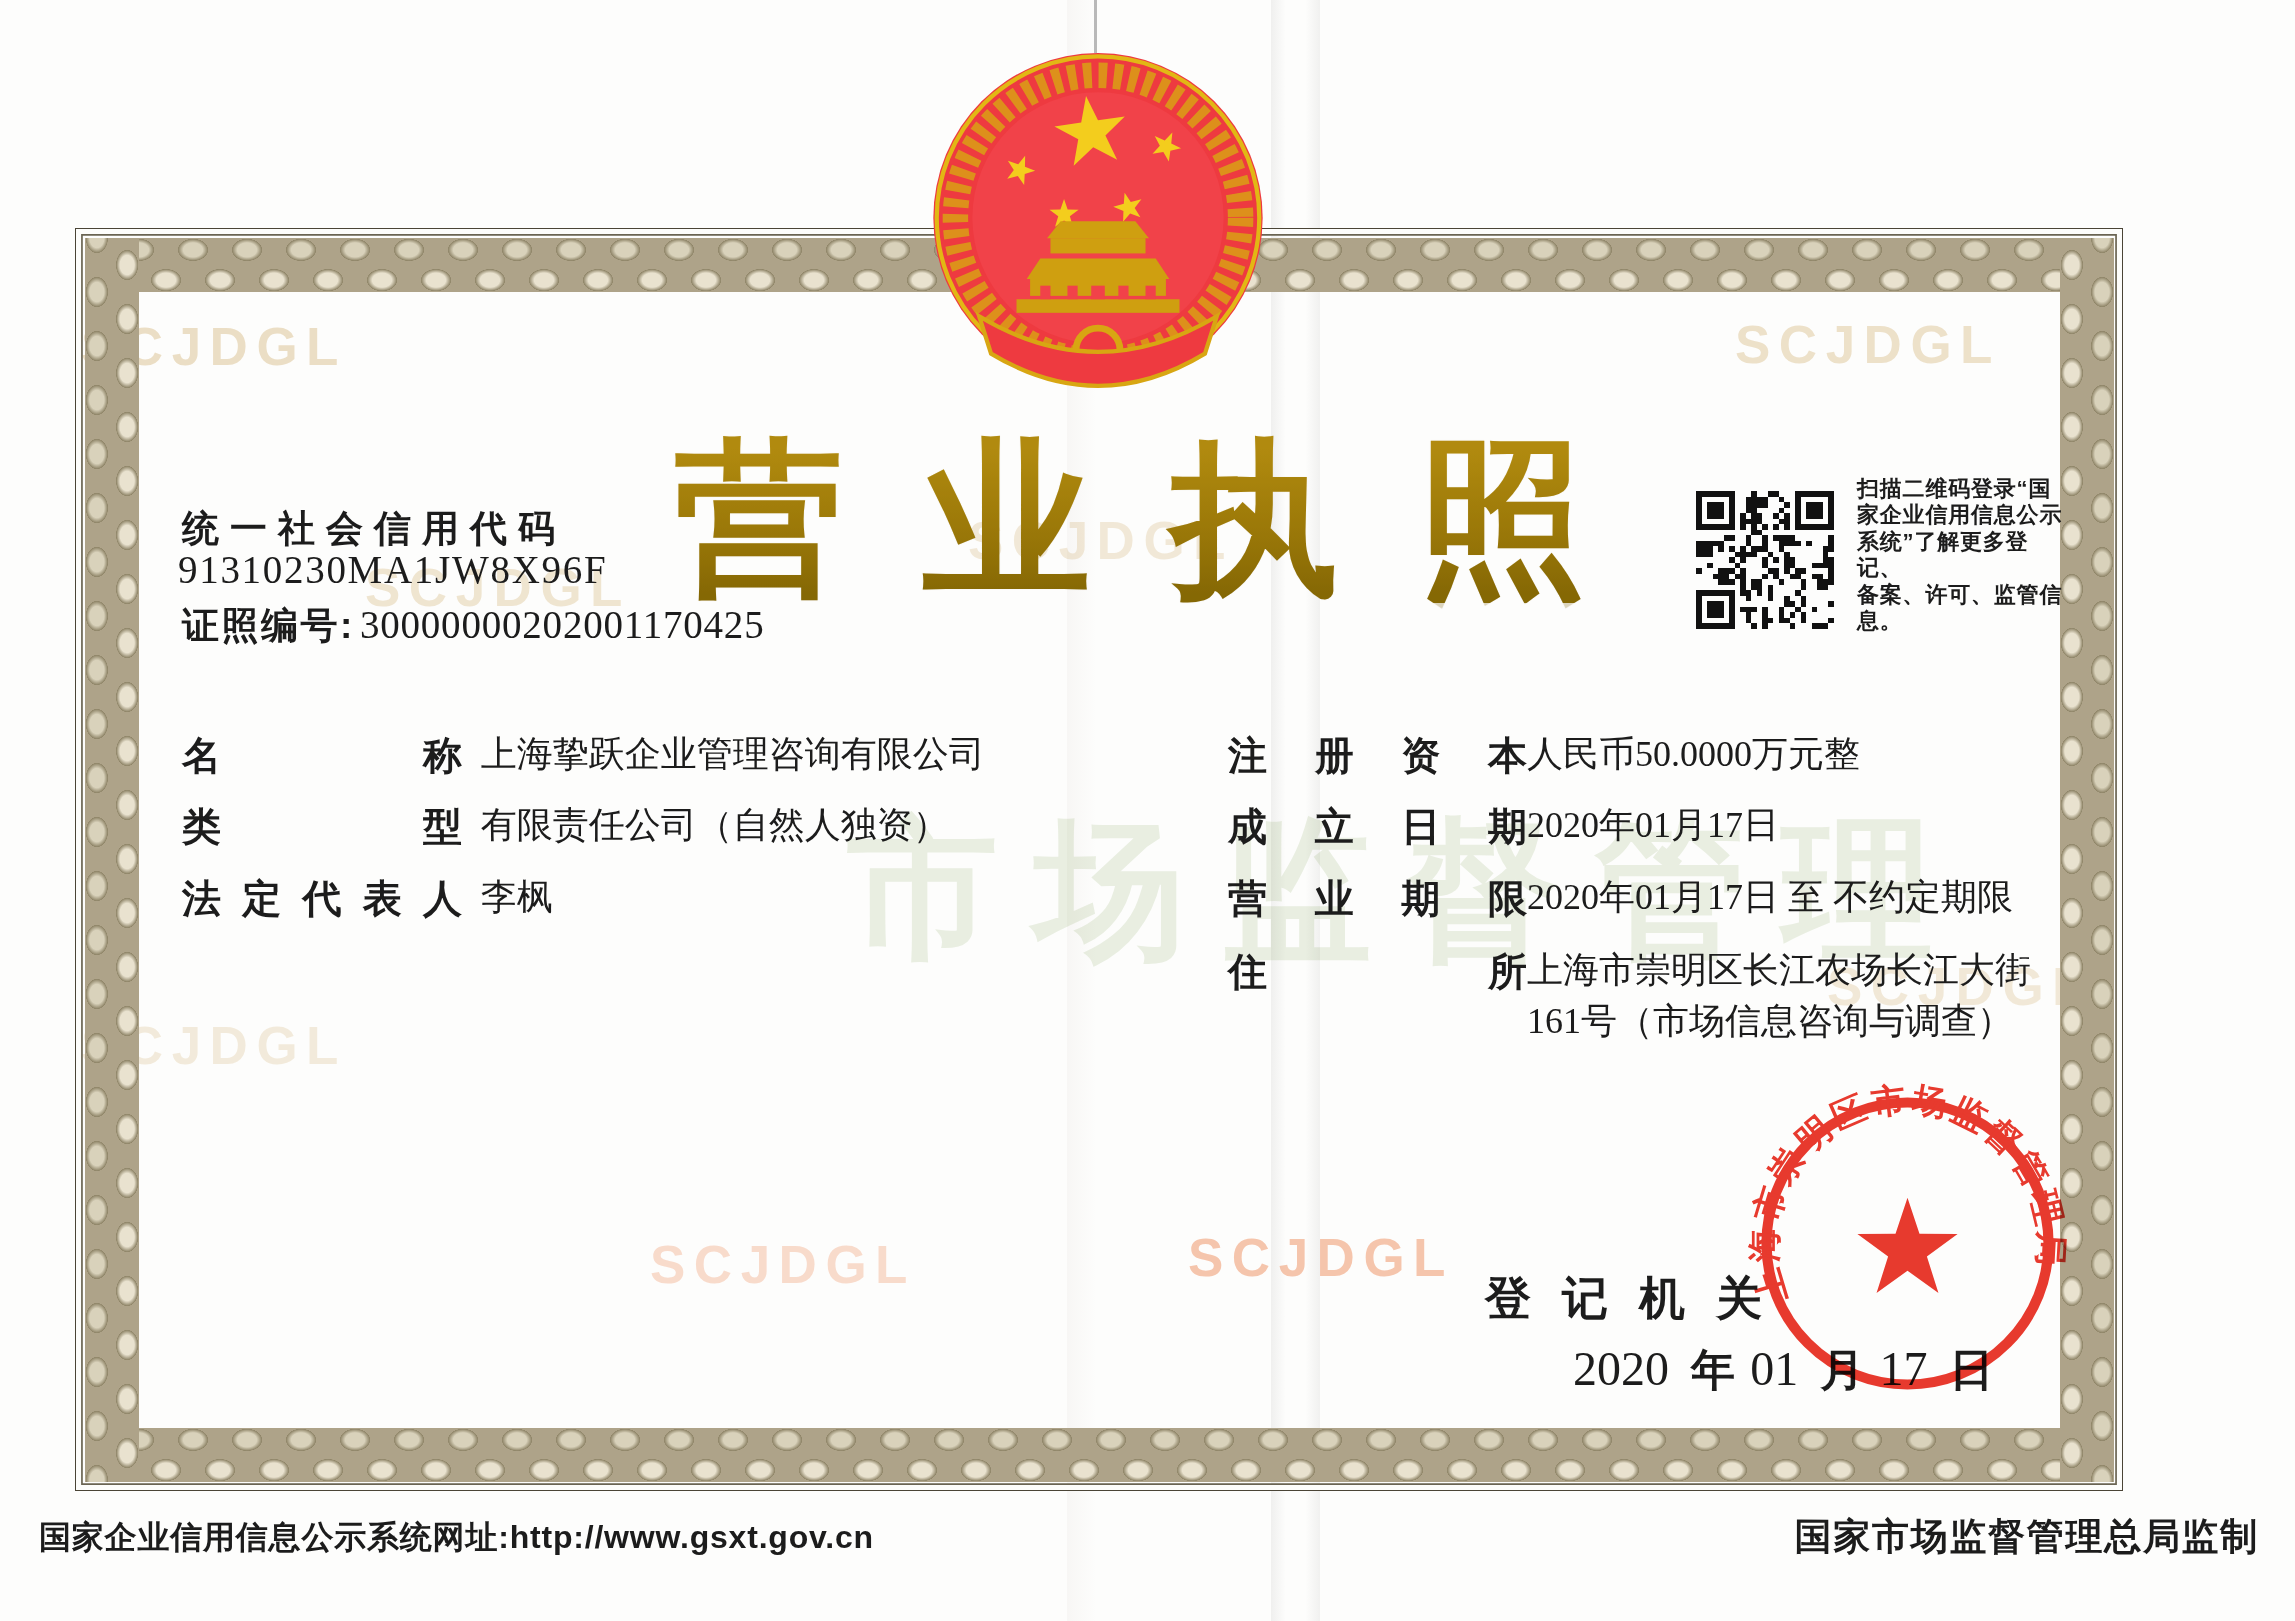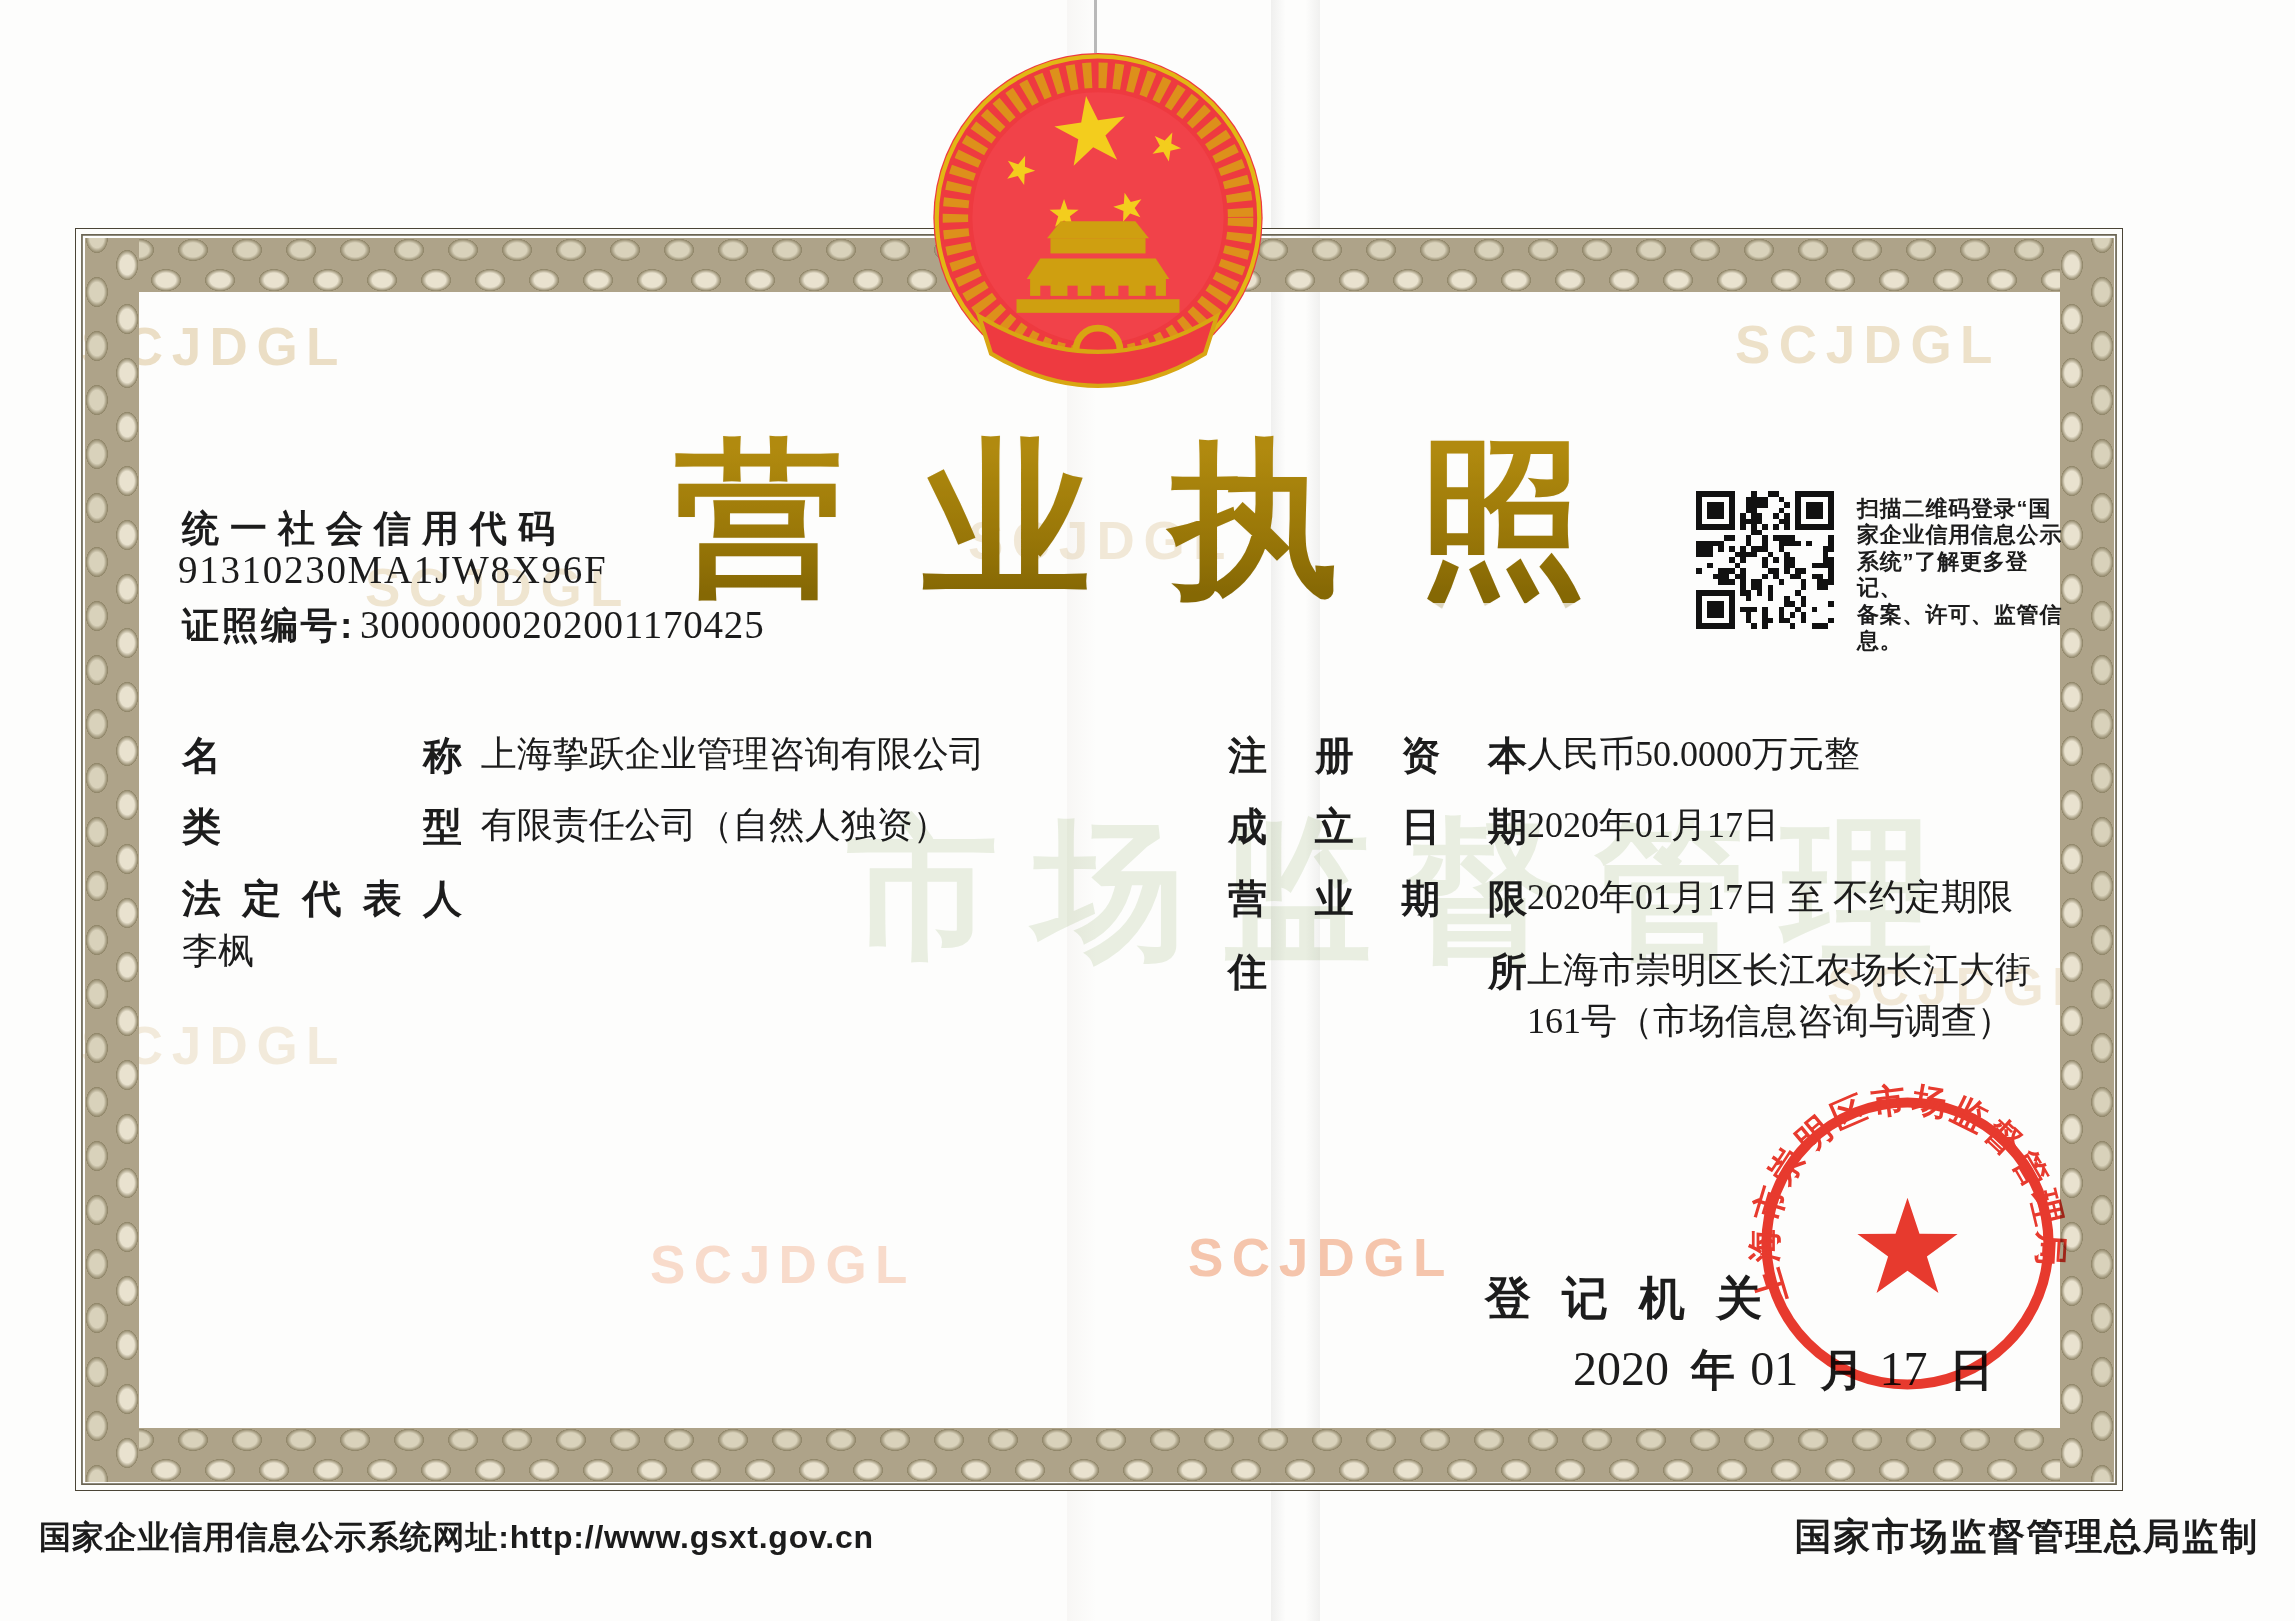--- a/index.html
+++ b/index.html
@@ -50,21 +50,21 @@
   .license-row .l{font:700 37px "Liberation Sans",sans-serif;letter-spacing:2.5px;}
   .license-row .n{font:400 39px "Liberation Serif",serif;margin-left:5.1px;letter-spacing:0.8px;}
 
   .title{position:absolute;left:675px;top:435px;width:911px;display:flex;justify-content:space-between;
          font:700 168px "Liberation Sans",sans-serif;line-height:1;
          background:linear-gradient(180deg,#c49a14 8%,#a8830c 55%,#8a6c06 95%);
          -webkit-background-clip:text;background-clip:text;color:#a8860d;-webkit-text-fill-color:transparent;
          text-shadow:0 0 0.8px rgba(120,90,0,.25);}
 
   .qr{position:absolute;left:1696px;top:491px;width:138px;height:138px;}
-  .qr-caption{position:absolute;left:1857px;top:496px;width:214px;
+  .qr-caption{position:absolute;left:1857px;top:476px;width:214px;
               font:700 22px "Liberation Sans",sans-serif;line-height:1.2;letter-spacing:0.8px;}
 
   
   .row{position:absolute;display:flex;align-items:flex-start;}
   .lbl{font:700 39px "Liberation Sans",sans-serif;text-align:justify;text-align-last:justify;flex:none;}
   .lbl.lw{width:280px;margin-right:18.7px;}
   .lbl.rw{width:299px;}
   .val{font:400 36px "Liberation Serif",serif;line-height:1.42;}
   .val p{margin:0;}
 
@@ -434,21 +434,21 @@
   </div>
 
   <div class="row" style="left:182px;top:729px;">
     <span class="lbl lw">名称</span>
     <span class="val" style="width:756px;">上海挚跃企业管理咨询有限公司</span>
   </div>
   <div class="row" style="left:182px;top:800px;">
     <span class="lbl lw">类型</span>
     <span class="val" style="width:756px;">有限责任公司（自然人独资）</span>
   </div>
-  <div class="row" style="left:182px;top:872px;flex-direction:column;">
+  <div class="row" style="left:182px;top:872px;">
     <span class="lbl lw">法定代表人</span>
     <span class="val" style="width:756px;">李枫</span>
   </div>
 
   <div class="row" style="left:1228px;top:729px;">
     <span class="lbl rw">注册资本</span>
     <span class="val" style="width:552px;">人民币50.0000万元整</span>
   </div>
   <div class="row" style="left:1228px;top:800px;">
     <span class="lbl rw">成立日期</span>

